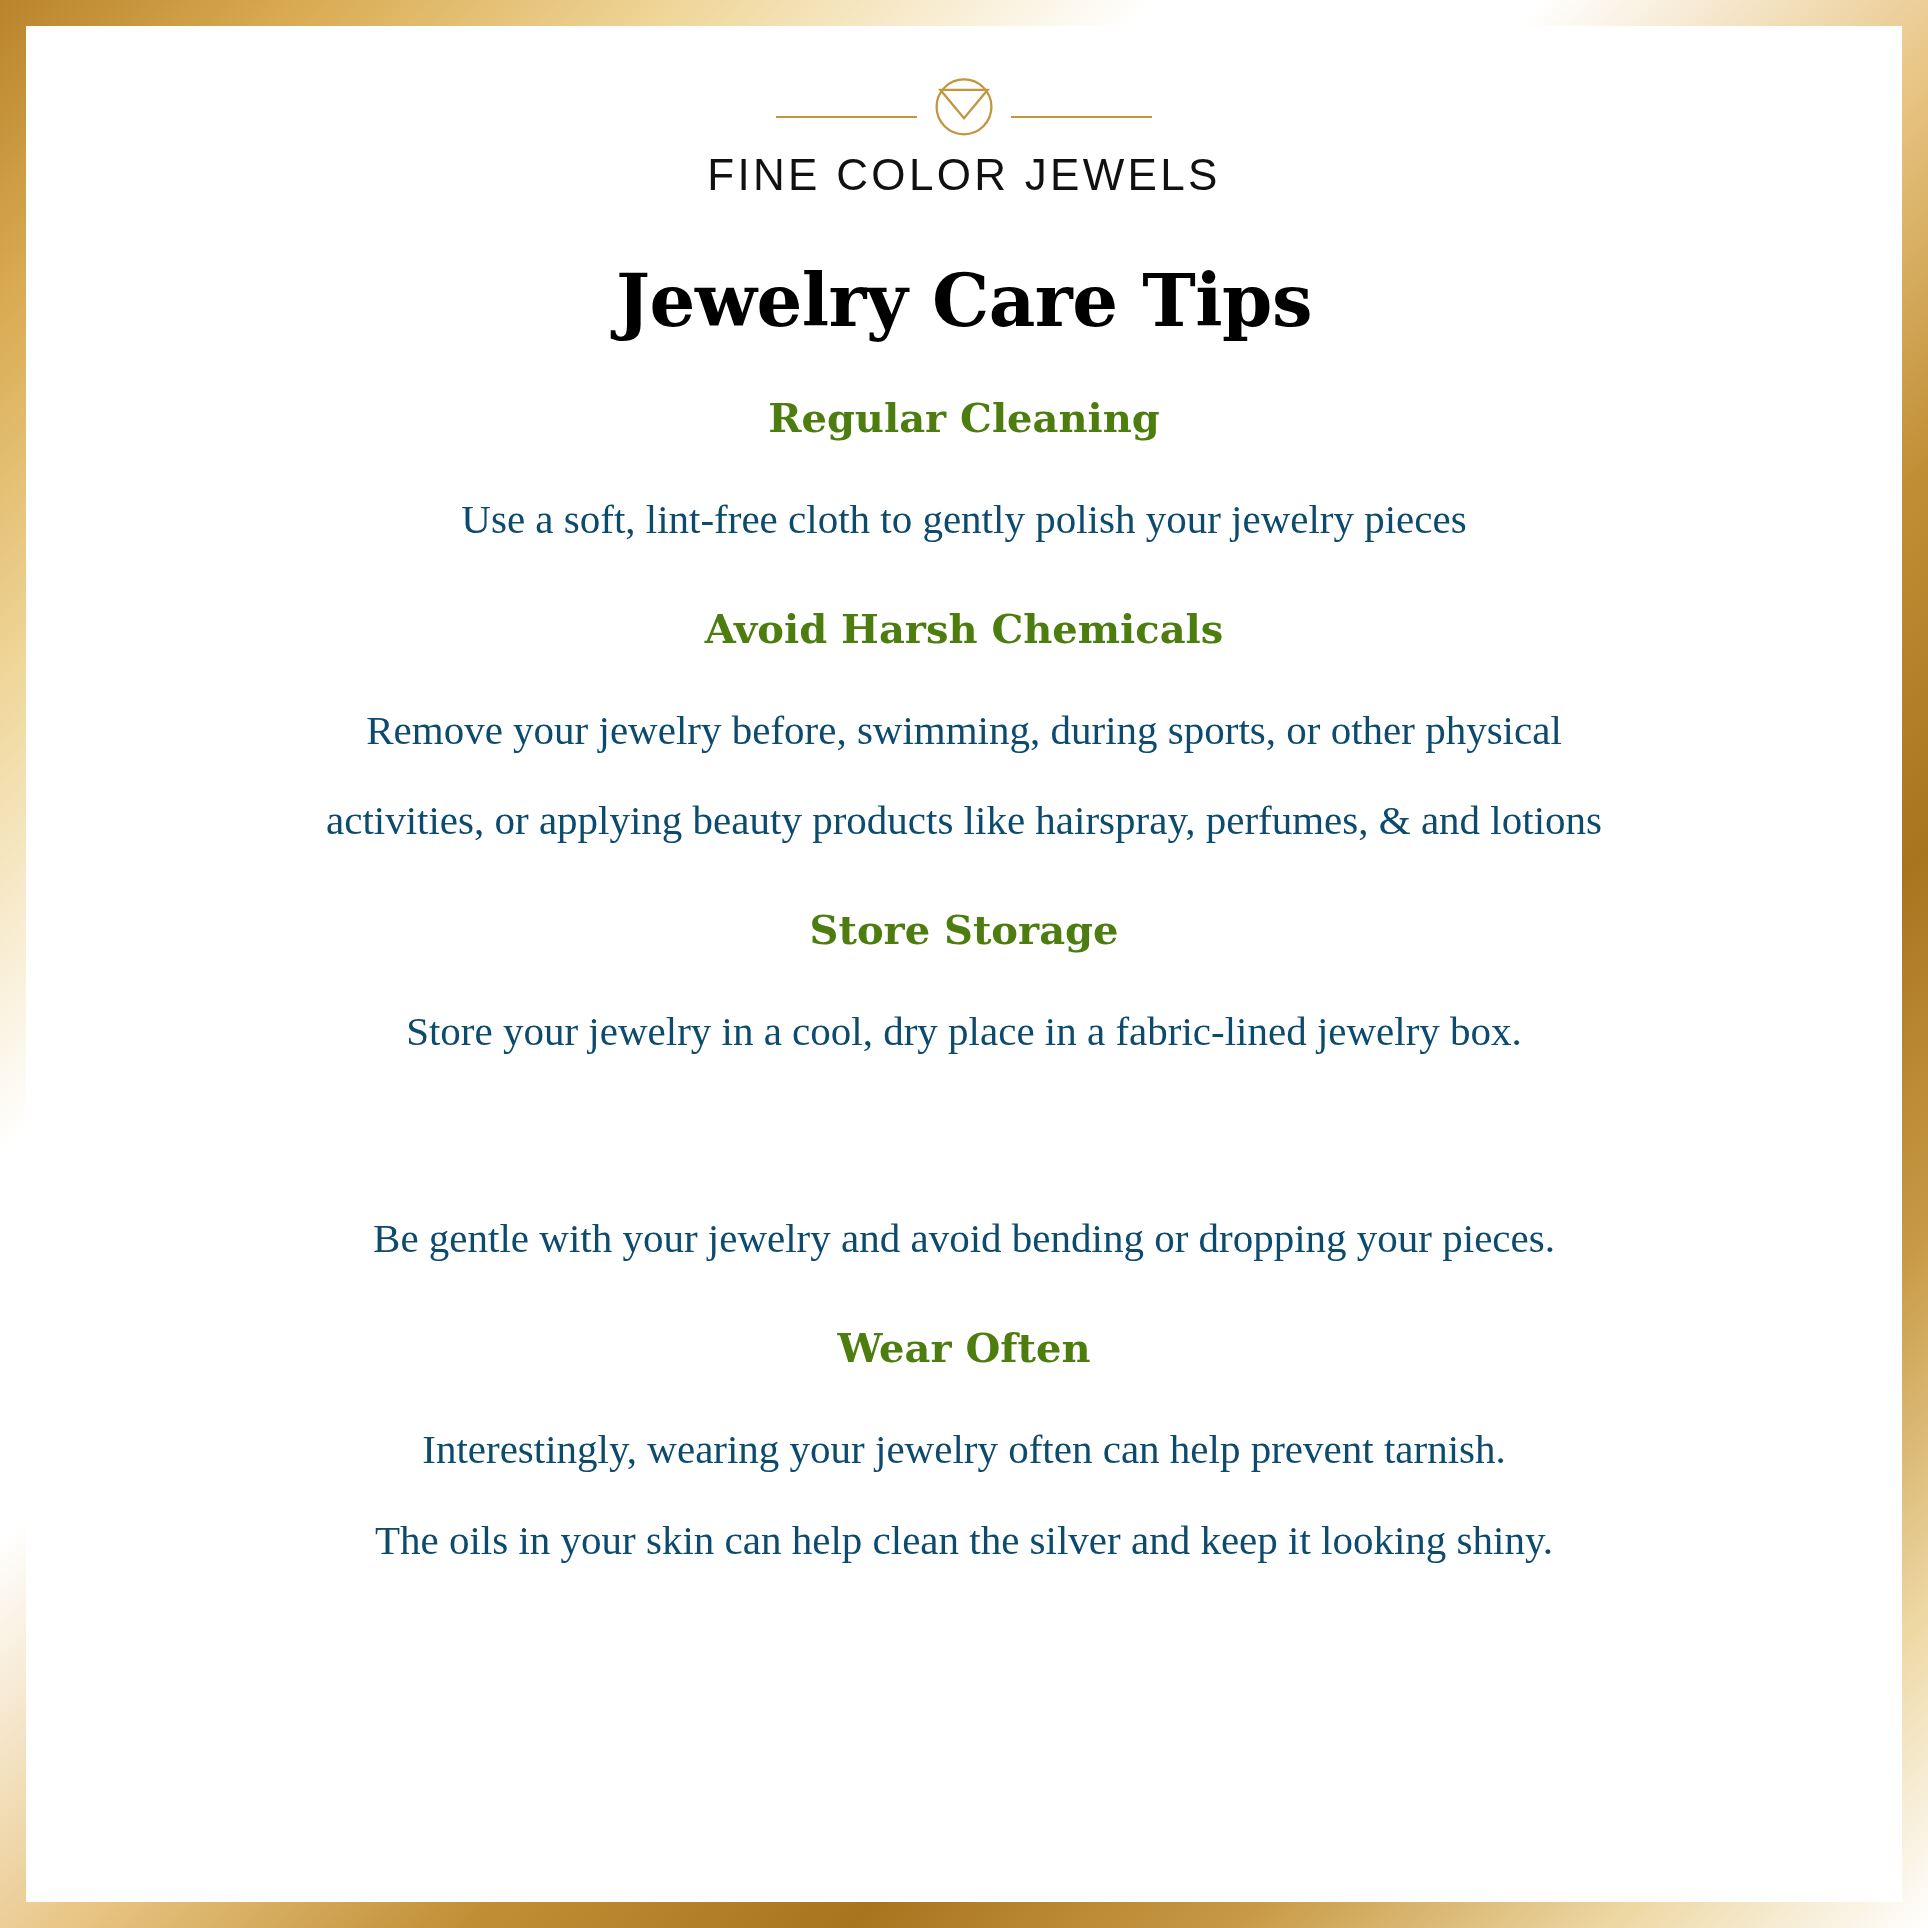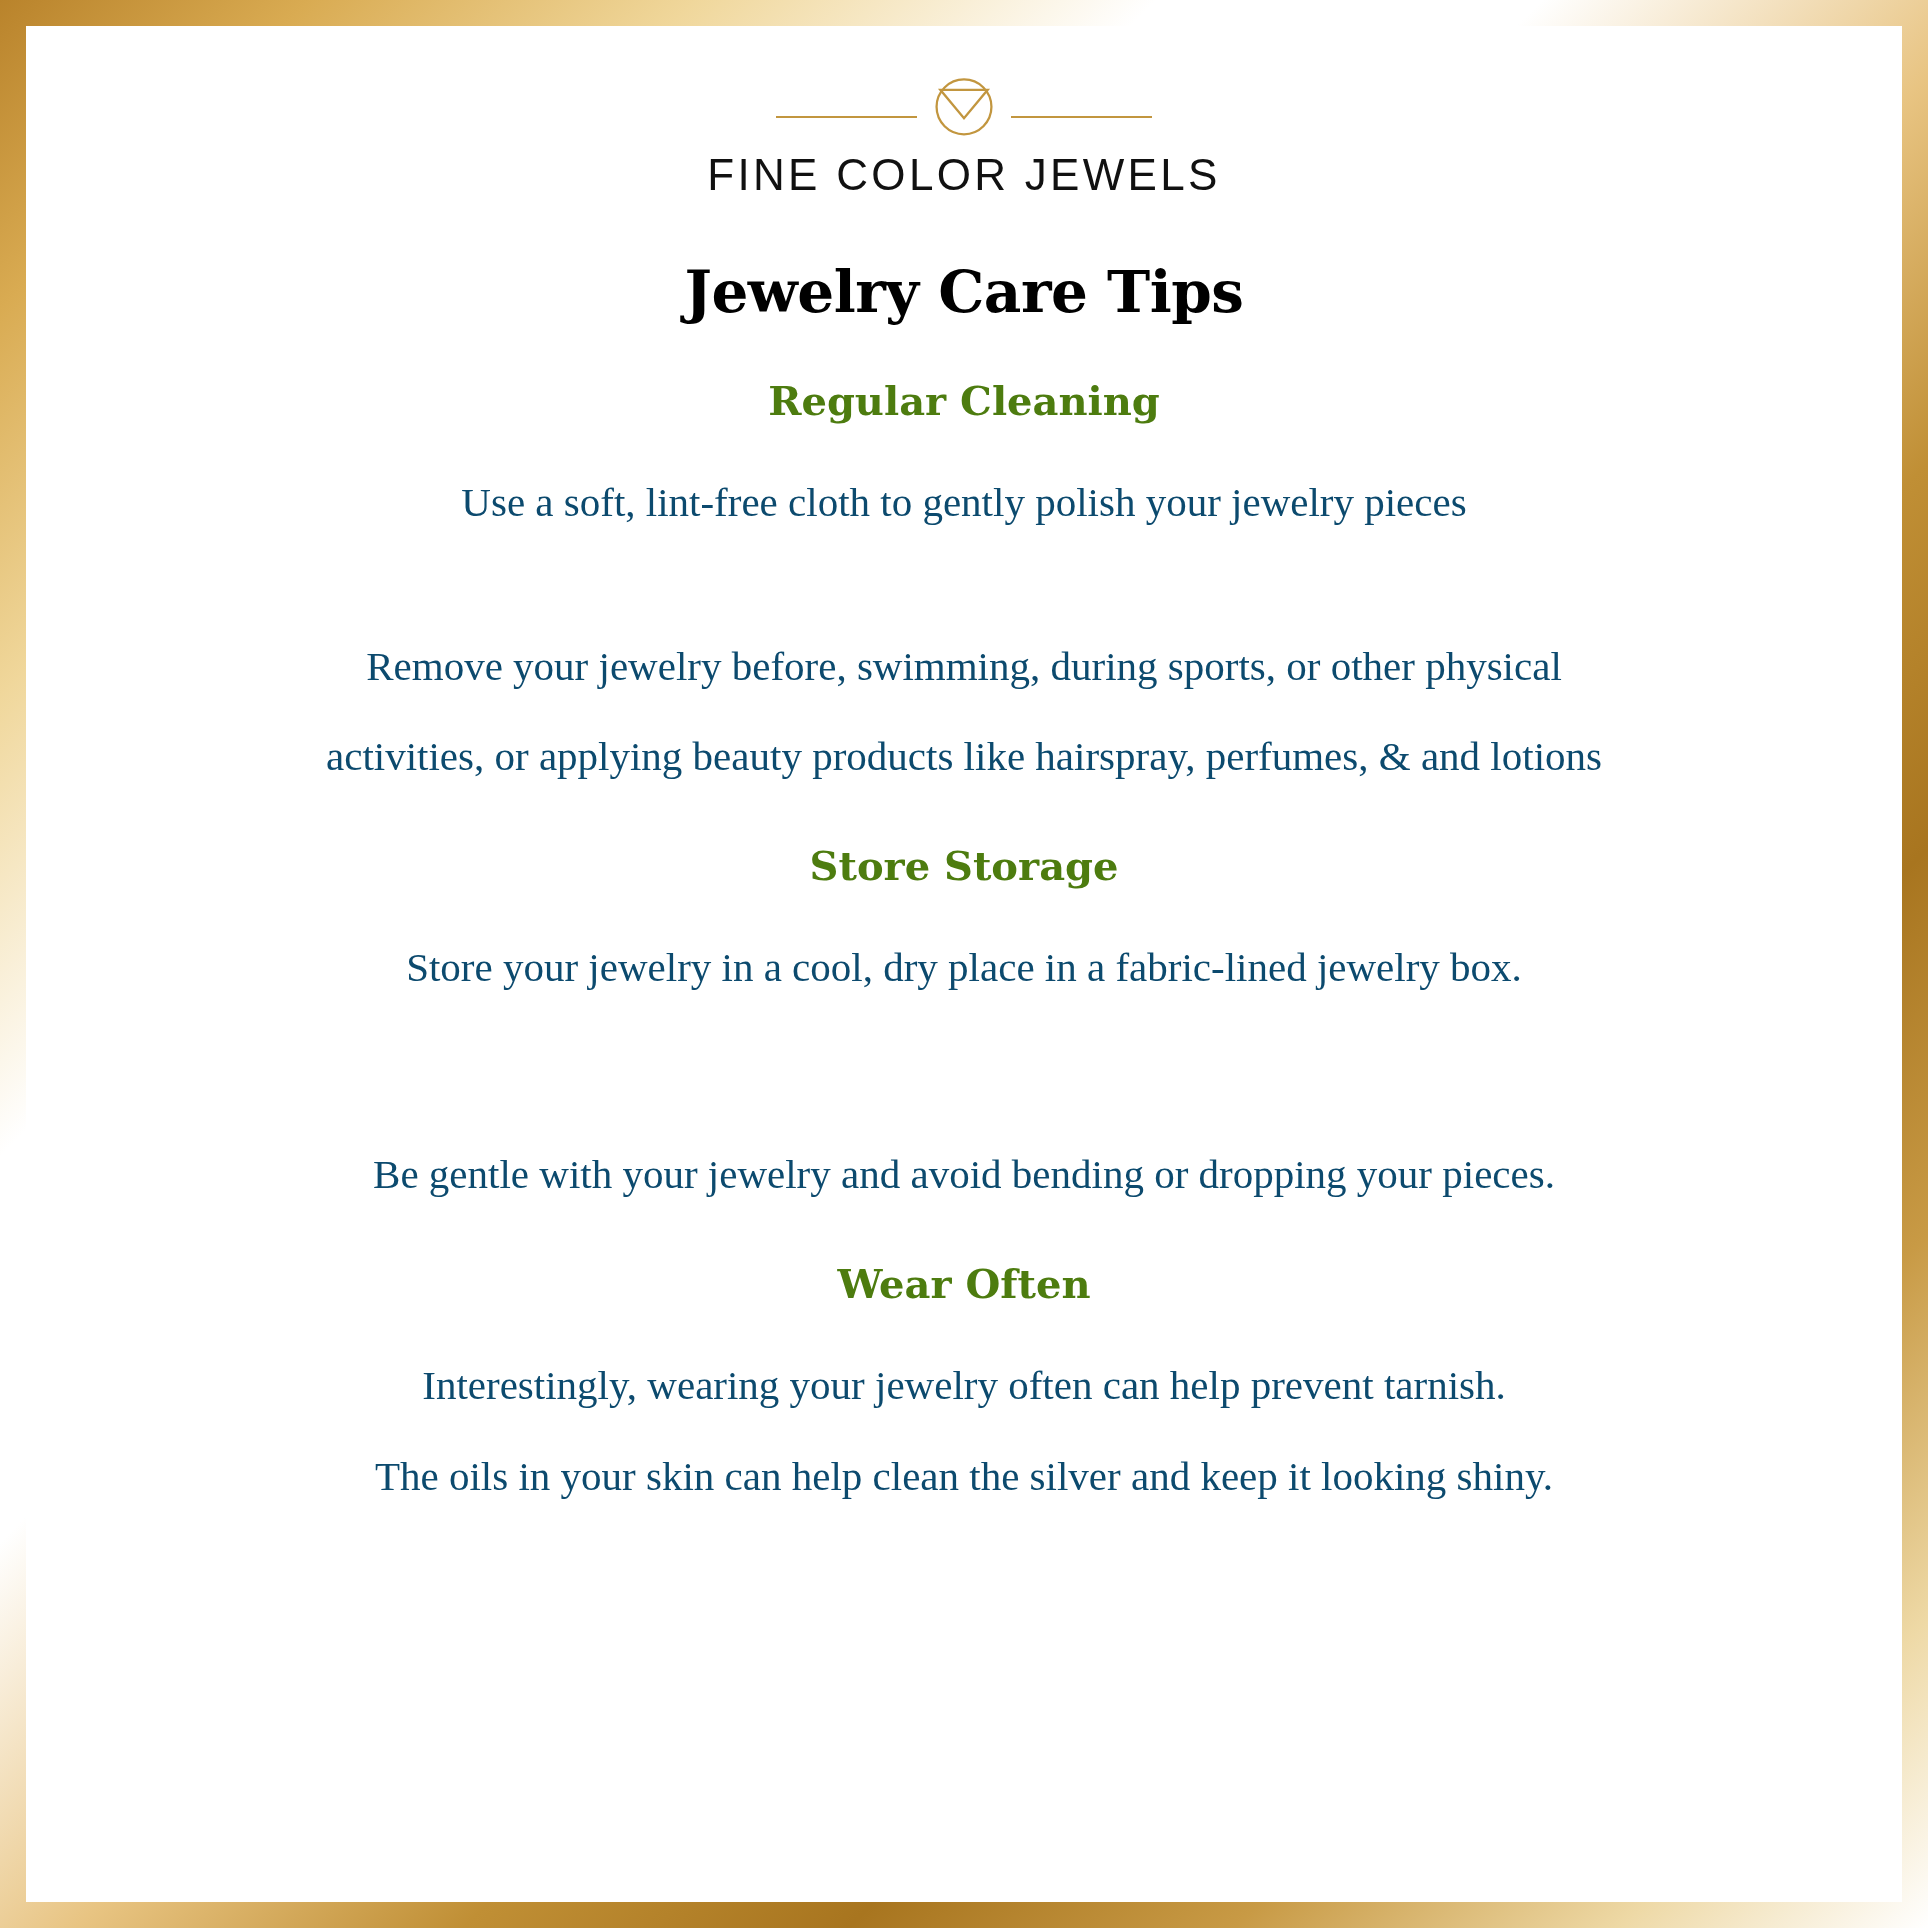--- a/index.html
+++ b/index.html
@@ -78,21 +78,21 @@
     letter-spacing: 3.3px;
     color: #111111;
     font-weight: 400;
   }
 
   
   .doc-title {
     text-align: center;
     font-family: "DejaVu Serif", serif;
     font-weight: 700;
-    font-size: 58px;
+    font-size: 72px;
     color: #000000;
     margin-top: 58px;
     letter-spacing: -0.5px;
   }
 
   
   .content {
     margin-top: 51px;
   }
   .section-heading {
@@ -137,20 +137,21 @@
 
     <h1 class="doc-title">Jewelry Care Tips</h1>
 
     <div class="content">
 
       <div class="section-heading">Regular Cleaning</div>
       <div class="gap-md"></div>
       <div class="section-line">Use a soft, lint-free cloth to gently polish your jewelry pieces</div>
       <div class="gap-lg"></div>
 
+      <div class="section-heading">Avoid Harsh Chemicals</div>
       <div class="gap-md"></div>
       <div class="section-line">Remove your jewelry before, swimming, during sports, or other physical</div>
       <div class="gap-sm"></div>
       <div class="section-line">activities,  or applying beauty products like hairspray, perfumes, &amp; and lotions</div>
       <div class="gap-lg"></div>
 
       <div class="section-heading">Store Storage</div>
       <div class="gap-md"></div>
       <div class="section-line">Store your jewelry in a cool, dry place in a fabric-lined jewelry box.</div>
       <div class="gap-sm"></div>

